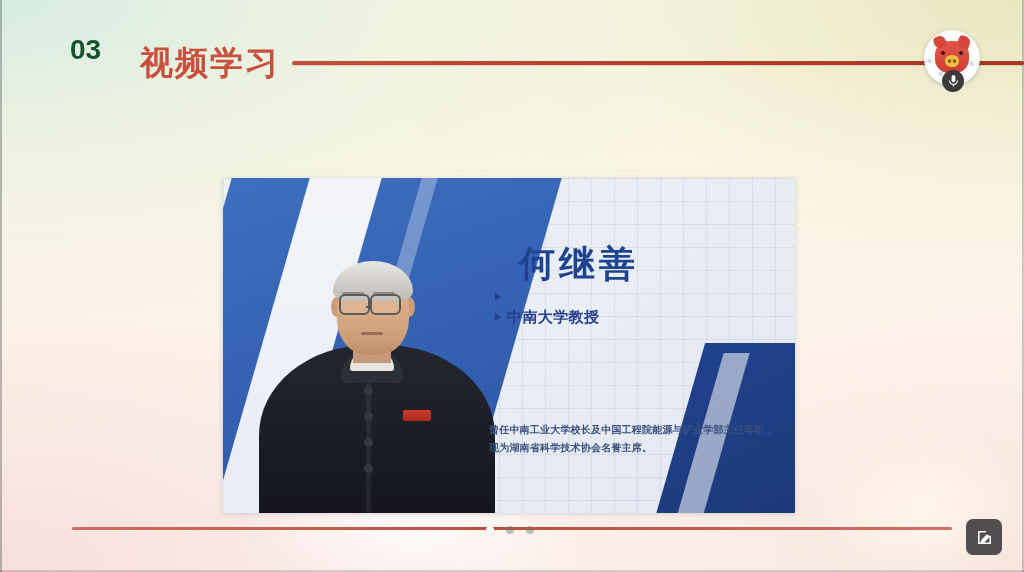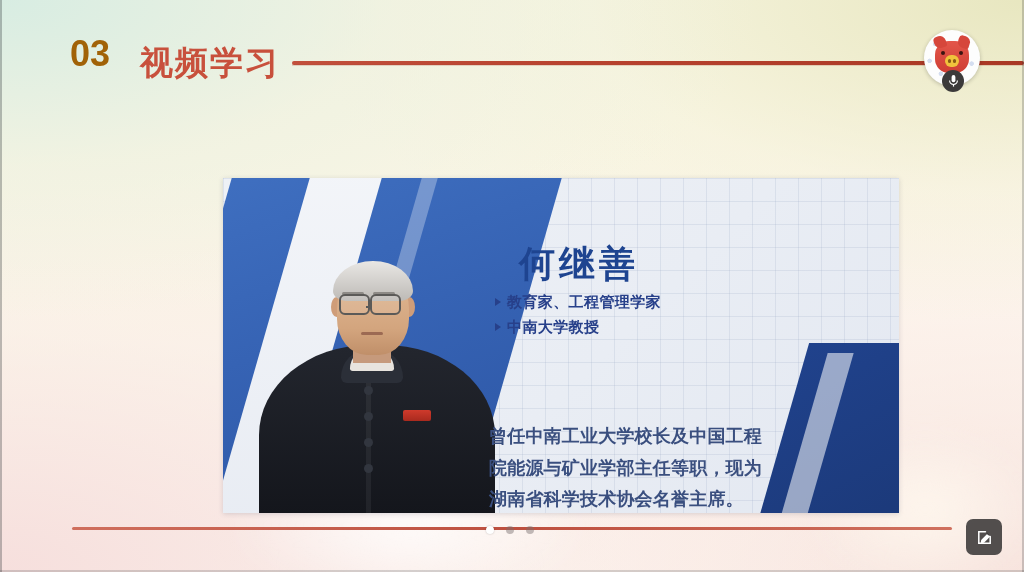--- a/index.html
+++ b/index.html
@@ -55,24 +55,24 @@
   
   .hdr {
     position: absolute;
     left: 0; top: 36px;
     width: 100%;
     height: 58px;
   }
   .hdr-num {
     position: absolute;
     left: 70px; top: 0px;
-    font-size: 36px;
+    font-size: 28px;
     font-weight: 700;
     letter-spacing: 0px;
-    color: #a16207;
+    color: #14532d;
     line-height: 1;
   }
   .hdr-title {
     position: absolute;
     left: 140px; top: 10px;
     font-size: 33px;
     font-weight: 700;
     letter-spacing: 2px;
     color: #c8503c;
     line-height: 1.05;
@@ -99,21 +99,21 @@
     font-size: 25px;
     font-weight: 700;
     letter-spacing: 1px;
     color: #c2604b;
   }
 
   
   .card {
     position: absolute;
     left: 223px; top: 178px;
-    width: 676px; height: 335px;
+    width: 572px; height: 335px;
     overflow: hidden;
     background: linear-gradient(135deg, #eef1f6 0%, #e9edf4 55%, #e3e8f1 100%);
     box-shadow: 0 1px 5px rgba(60,60,90,0.18);
   }
   
   .card-grid {
     position: absolute; inset: 0;
     background-image:
       linear-gradient(to right, rgba(150,165,195,0.20) 1px, transparent 1px),
       linear-gradient(to bottom, rgba(150,165,195,0.20) 1px, transparent 1px);
@@ -302,21 +302,21 @@
     border-left: 6px solid #27408a;
     border-top: 4px solid transparent;
     border-bottom: 4px solid transparent;
     margin-right: 6px;
     flex: 0 0 auto;
   }
   .card-para {
     position: absolute;
     left: 266px; top: 243px;
     width: 290px;
-    font-size: 18px;
+    font-size: 10px;
     line-height: 1.75;
     letter-spacing: 0.2px;
     color: #3a4f7f;
     font-weight: 600;
   }
 
   
   .foot-rule {
     position: absolute;
     left: 72px; top: 527px;
@@ -521,21 +521,20 @@
       <div class="p-glass r"></div>
       <div class="p-bridge"></div>
       <div class="p-mouth"></div>
     </div>
 
     <div class="card-name">何继善</div>
 
     <div class="card-list">
       <div class="card-li">
         <span class="tri"></span>
-        <span>教育家、工程管理学家</span>
       </div>
       <div class="card-li">
         <span class="tri"></span>
         <span>中南大学教授</span>
       </div>
     </div>
 
     <div class="card-para">曾任中南工业大学校长及中国工程院能源与矿业学部主任等职，现为湖南省科学技术协会名誉主席。</div>
   </div>
 

